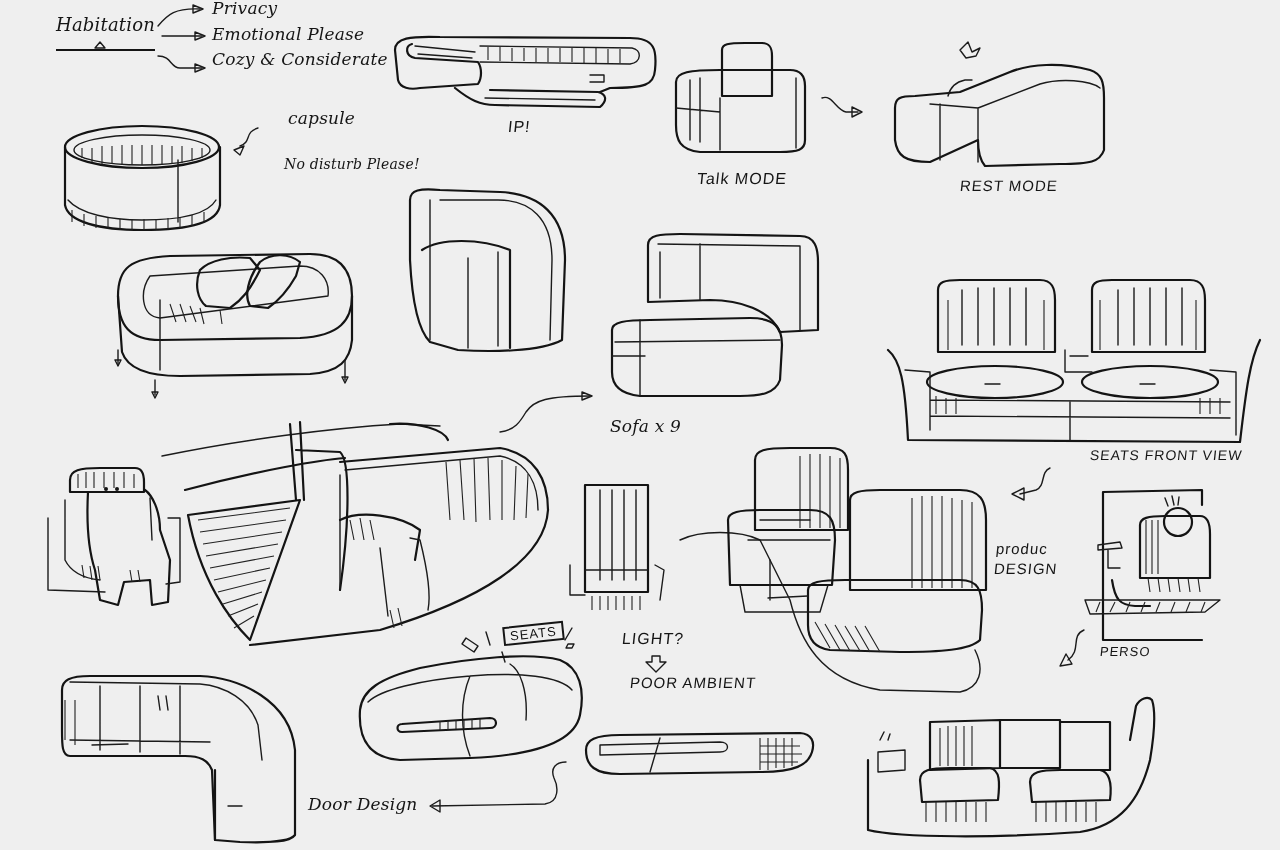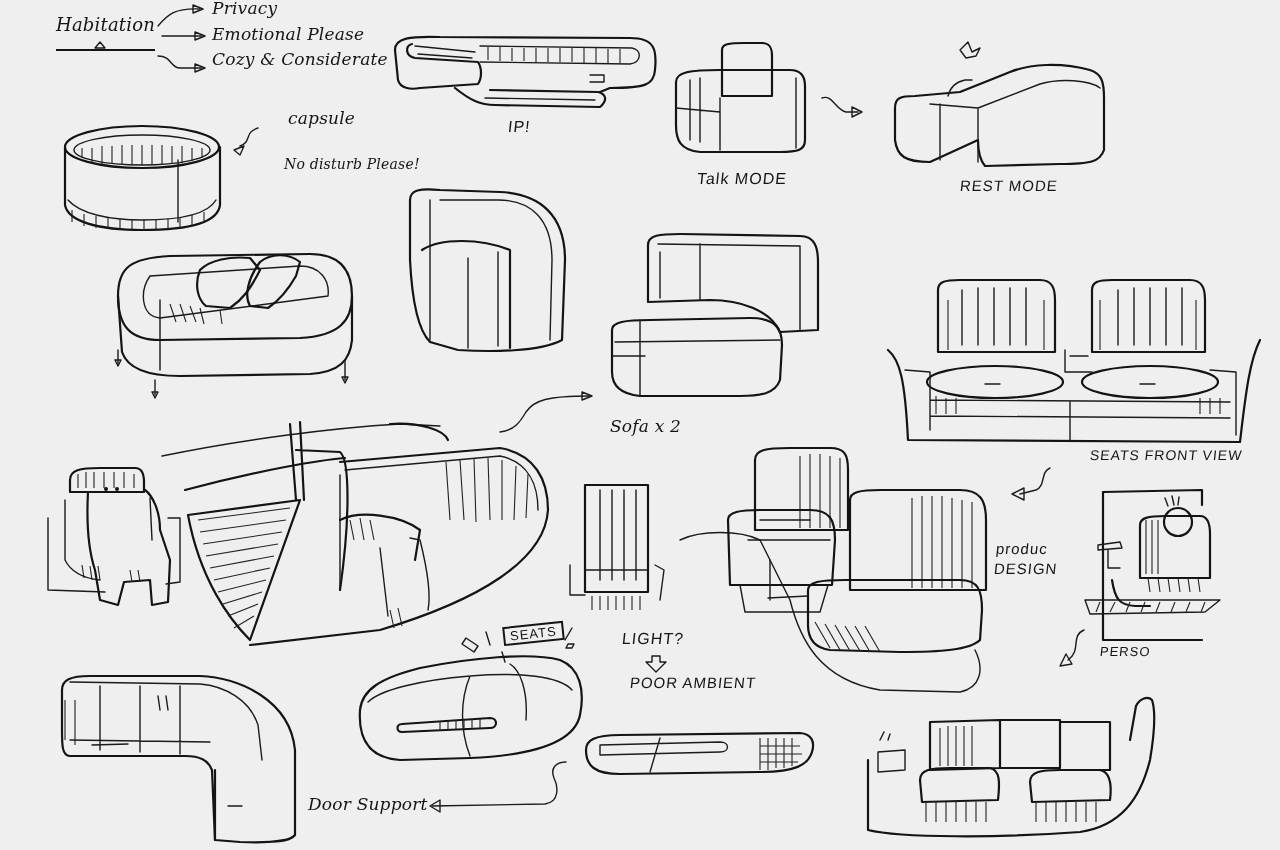--- a/index.html
+++ b/index.html
@@ -228,22 +228,22 @@
   <span class="label underline" style="left:56px; top:14px; font-size:18px;">Habitation</span>
   <span class="label" style="left:212px; top:-2px;">Privacy</span>
   <span class="label" style="left:212px; top:24px;">Emotional Please</span>
   <span class="label" style="left:212px; top:49px;">Cozy &amp; Considerate</span>
 
   <span class="label" style="left:260px; top:108px;margin-left:28px;">capsule</span>
   <span class="label" style="left:284px; top:156px; font-size:14px;">No disturb Please!</span>
   <span class="caps" style="left:508px; top:118px;">IP!</span>
   <span class="caps" style="left:697px; top:170px;">Talk MODE</span>
   <span class="caps" style="left:960px; top:177px; font-size:15px;">REST MODE</span>
-  <span class="label" style="left:610px; top:416px;">Sofa x 2</span>
+  <span class="label" style="left:610px; top:416px;">Sofa x 9</span>
   <span class="caps" style="left:1090px; top:447px; font-size:14px;">SEATS FRONT VIEW</span>
   <span class="caps" style="left:996px; top:540px; font-size:15px;">produc</span>
   <span class="caps" style="left:994px; top:560px; font-size:15px;">DESIGN</span>
   <span class="caps boxed" style="left:503px; top:624px; font-size:13px;">SEATS</span>
   <span class="caps" style="left:622px; top:630px;">LIGHT?</span>
   <span class="caps" style="left:630px; top:674px; font-size:15px;">POOR AMBIENT</span>
   <span class="caps" style="left:1100px; top:644px; font-size:13px;">PERSO</span>
-  <span class="label" style="left:308px; top:794px;">Door Support</span>
+  <span class="label" style="left:308px; top:794px;">Door Design</span>
 </div>
 
 </body></html>

